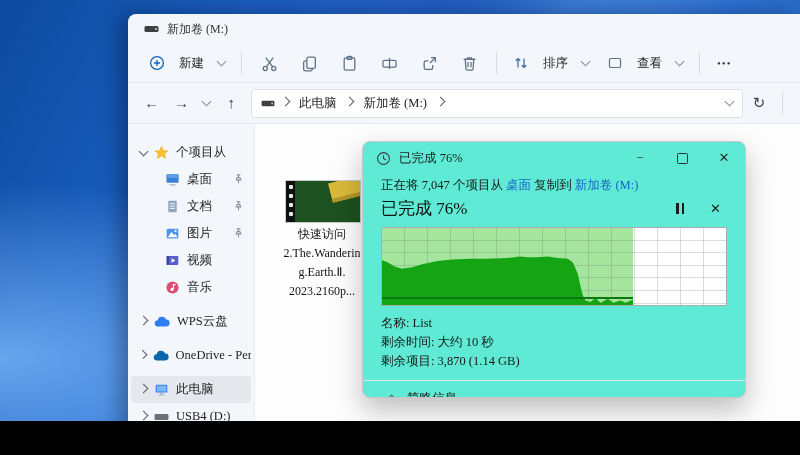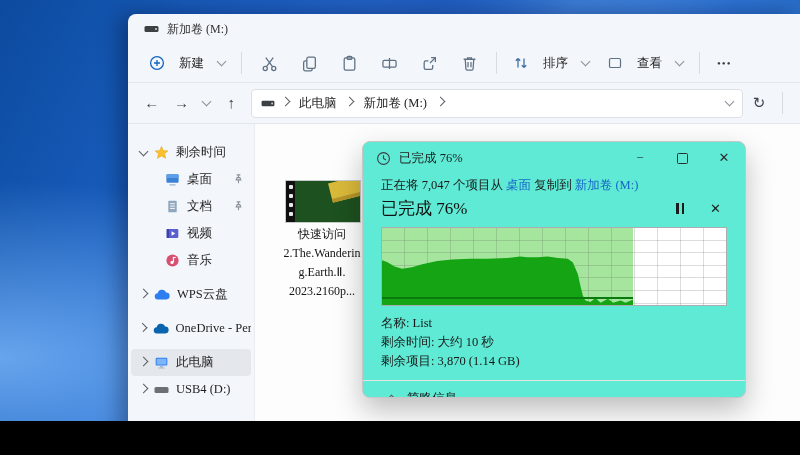--- a/index.html
+++ b/index.html
@@ -225,21 +225,21 @@
     <div class="mainrow">
       <div class="sidebar">
 
         <div class="side-row">
           <span class="chev"></span>
           <span class="sideicon">
             <svg width="15" height="15" viewBox="0 0 16 16">
                 <polygon points="8,1.5 10,6 14.8,6.3 11.2,9.4 12.4,14.2 8,11.6 3.6,14.2 4.8,9.4 1.2,6.3 6,6" fill="#fbc02d" stroke="#e2a613" stroke-width="0.6"></polygon>
               </svg>
           </span>
-          <span class="lbl">剩余时间</span>
+          <span class="lbl">个项目从</span>
         </div>
 
         <div class="side-row child">
           <span class="sideicon">
             <svg width="15" height="15" viewBox="0 0 16 16">
                 <rect x="1.5" y="2.5" width="13" height="9" rx="1.2" fill="#3b82d6"></rect>
                 <rect x="1.5" y="2.5" width="13" height="4" rx="1.2" fill="#5ea0e8"></rect>
                 <rect x="4.5" y="13" width="7" height="1.4" rx="0.7" fill="#9fb6cc"></rect>
               </svg>
           </span>
@@ -251,20 +251,35 @@
           </span>
         </div>
         <div class="side-row child">
           <span class="sideicon">
             <svg width="15" height="15" viewBox="0 0 16 16">
                 <rect x="3.5" y="1.8" width="9" height="12.4" rx="1" fill="#8fa6bd"></rect>
                 <path d="M5.5 5h5M5.5 7.5h5M5.5 10h5" stroke="#fff" stroke-width="1"></path>
               </svg>
           </span>
           <span class="lbl">文档</span>
+          <span class="pin">
+            <svg width="11" height="12" viewBox="0 0 12 13" fill="none" stroke="#8a8f98" stroke-width="1.2">
+                <path d="M4 2h4M6 2v3M3.5 7.5 8.5 7.5M4.5 5h3l1 2.5h-5zM6 7.5v3.5"></path>
+              </svg>
+          </span>
+        </div>
+        <div class="side-row child">
+          <span class="sideicon">
+            <svg width="15" height="15" viewBox="0 0 16 16">
+                <rect x="1.8" y="2.8" width="12.4" height="10.4" rx="1.3" fill="#4c96e8"></rect>
+                <polygon points="3,12 7,6.5 9.6,9.8 11,8.2 13.2,12" fill="#fff"></polygon>
+                <circle cx="11.2" cy="5.3" r="1.2" fill="#fff"></circle>
+              </svg>
+          </span>
+          <span class="lbl">图片</span>
           <span class="pin">
             <svg width="11" height="12" viewBox="0 0 12 13" fill="none" stroke="#8a8f98" stroke-width="1.2">
                 <path d="M4 2h4M6 2v3M3.5 7.5 8.5 7.5M4.5 5h3l1 2.5h-5zM6 7.5v3.5"></path>
               </svg>
           </span>
         </div>
         <div class="side-row child">
           <span class="sideicon">
             <svg width="15" height="15" viewBox="0 0 16 16">
                 <rect x="1.8" y="3.2" width="12.4" height="9.6" rx="1.3" fill="#5a5fd0"></rect>

